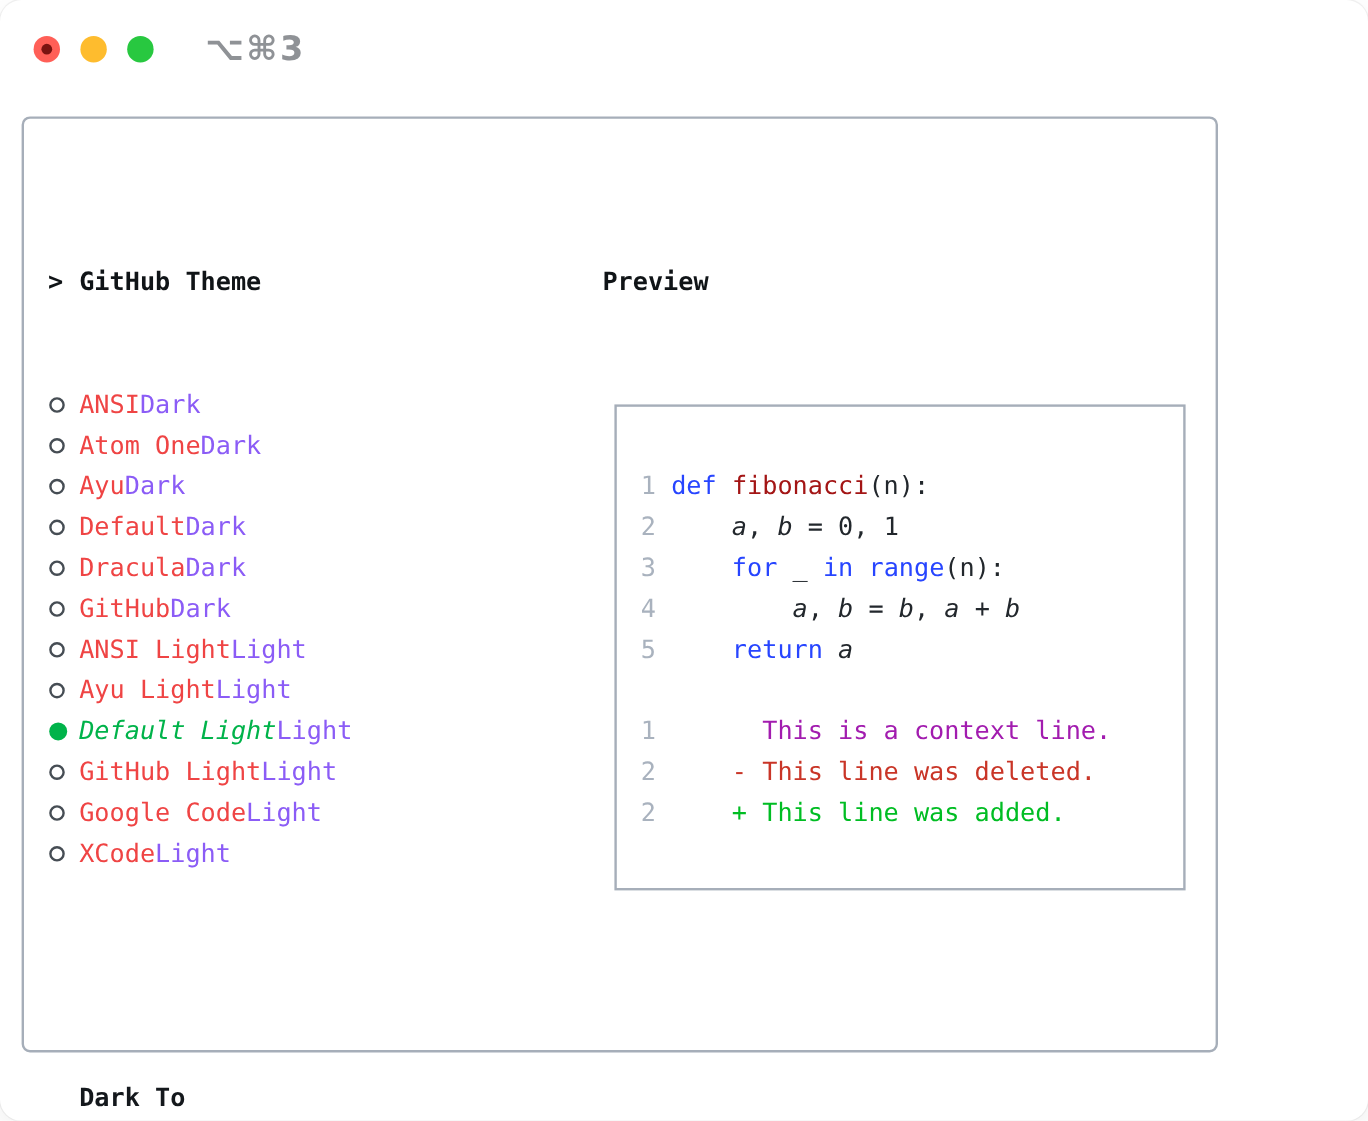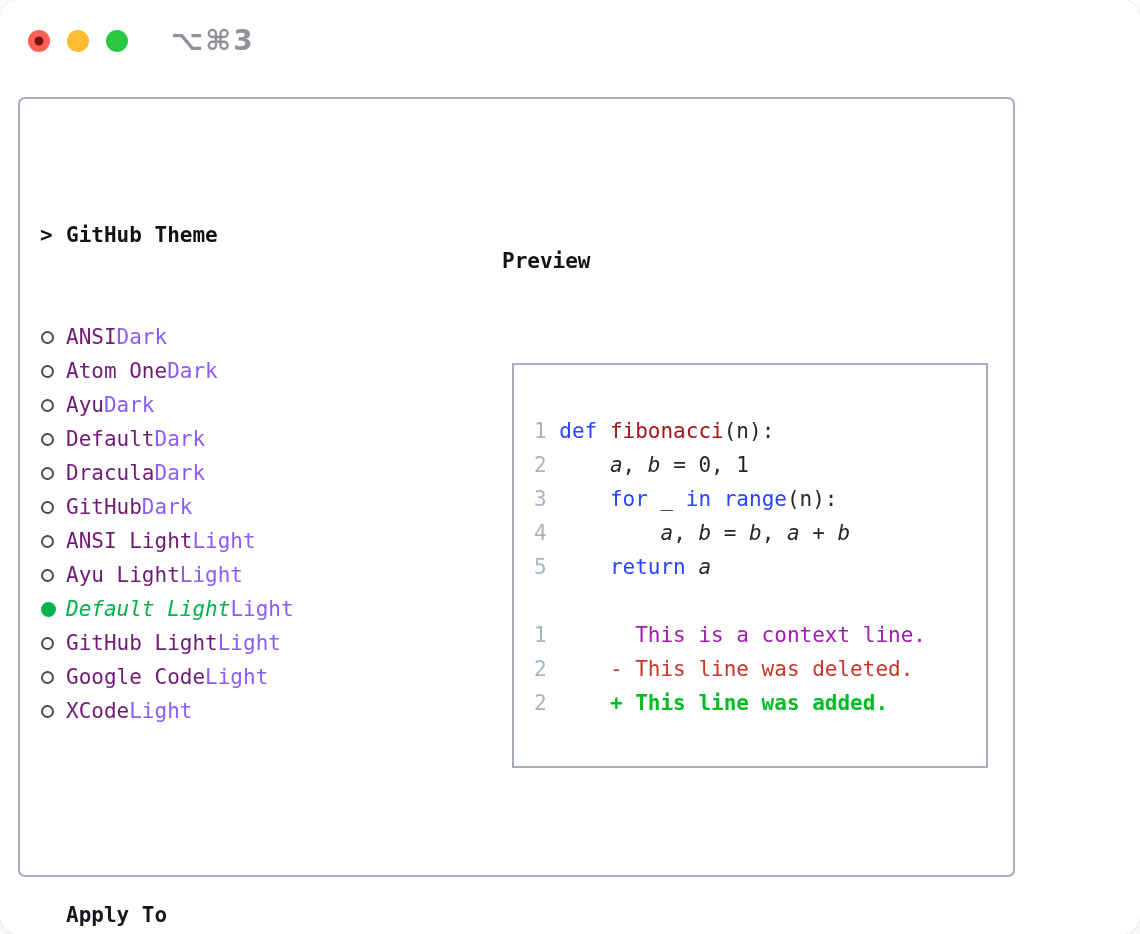--- a/index.html
+++ b/index.html
@@ -40,53 +40,53 @@
   .panel {
     position: absolute; left: 18px; top: 97px;
     width: 997px; height: 780px;
     border: 2px solid #a6aeb9; border-radius: 7px;
     display: flex;
     font-size: 21px; line-height: 34px;
     color: #2f353b;
     white-space: pre;
   }
   .left-col { width: 482px; padding: 51px 0 0 20px; }
-  .right-col { flex: 1; padding-top: 77px; }
+  .right-col { flex: 1; padding-top: 51px; }
 
   .row { height: 34px; display: flex; align-items: center; }
   .marker { width: 26px; display: inline-flex; align-items: center; flex: none; }
   .prompt-glyph { font-weight: bold; color: #101417; }
   .radio {
     width: 13px; height: 13px; border-radius: 50%;
     border: 2px solid #464d54; margin-left: 1px;
   }
   .radio.on { border: none; width: 15px; height: 15px; background: var(--green); }
   .hdr { font-weight: bold; color: #101417; }
-  .item-name { color: #701a75; }
+  .item-name { color: #ef4444; }
   .item-name.sel { color: var(--green); font-style: italic; }
   .item-tag { color: #8b5cf6; }
   .subhdr { font-weight: 600; color: #14181c; }
   .spacer { height: 34px; }
   
   .preview-title { height: 34px; display: flex; align-items: center; }
   .code-box {
     margin-top: 17px; margin-left: 10px;
     width: 476px; height: 405px;
     border: 2px solid #a6aeb9;
     padding: 49px 0 0 20px;
   }
   .code-line { height: 34px; white-space: pre; }
   .gutter { color: #a9b2be; }
   .tk-kw  { color: var(--kw); }
   .tk-fn  { color: var(--fn); }
   .tk-pl  { color: #22272c; }
   .tk-var { color: #22272c; font-style: italic; }
   .tk-ctx { color: #a21caf; }
   .tk-del { color: var(--del); }
-  .tk-add { color: var(--add); font-weight: bold; }
+  .tk-add { color: var(--add); }
 </style>
 </head>
 <body>
 
 <div class="window">
 
   <div class="titlebar">
     <div class="traffic" id="traffic">
         <div class="dot" style="background: rgb(255, 95, 87);">
           <div class="innerdot" style="background: rgb(122, 19, 16);"></div>
@@ -99,21 +99,21 @@
 
   <div class="panel">
 
     <div class="left-col">
       <div class="row">
         <span class="marker"><span class="prompt-glyph">&gt;</span></span><span class="hdr">GitHub Theme</span>
       </div>
       <div id="theme-list"><div class="row"><span class="marker"><span class="radio"></span></span><span class="item-name">ANSI</span> <span class="item-tag">Dark</span></div><div class="row"><span class="marker"><span class="radio"></span></span><span class="item-name">Atom One</span> <span class="item-tag">Dark</span></div><div class="row"><span class="marker"><span class="radio"></span></span><span class="item-name">Ayu</span> <span class="item-tag">Dark</span></div><div class="row"><span class="marker"><span class="radio"></span></span><span class="item-name">Default</span> <span class="item-tag">Dark</span></div><div class="row"><span class="marker"><span class="radio"></span></span><span class="item-name">Dracula</span> <span class="item-tag">Dark</span></div><div class="row"><span class="marker"><span class="radio"></span></span><span class="item-name">GitHub</span> <span class="item-tag">Dark</span></div><div class="row"><span class="marker"><span class="radio"></span></span><span class="item-name">ANSI Light</span> <span class="item-tag">Light</span></div><div class="row"><span class="marker"><span class="radio"></span></span><span class="item-name">Ayu Light</span> <span class="item-tag">Light</span></div><div class="row"><span class="marker"><span class="radio on"></span></span><span class="item-name sel">Default Light</span> <span class="item-tag">Light</span></div><div class="row"><span class="marker"><span class="radio"></span></span><span class="item-name">GitHub Light</span> <span class="item-tag">Light</span></div><div class="row"><span class="marker"><span class="radio"></span></span><span class="item-name">Google Code</span> <span class="item-tag">Light</span></div><div class="row"><span class="marker"><span class="radio"></span></span><span class="item-name">XCode</span> <span class="item-tag">Light</span></div></div>
       <div class="spacer"></div>
       <div class="row">
-        <span class="marker"></span><span class="subhdr">Apply To</span>
+        <span class="marker"></span><span class="subhdr">Dark To</span>
       </div>
       
       
     </div>
 
     <div class="right-col">
       <div class="preview-title"><span class="hdr">Preview</span></div>
       <div class="code-box" id="code-box"><div class="code-line"><span class="gutter">1</span> <span class="tk-kw">def</span><span class="tk-pl"> </span><span class="tk-fn">fibonacci</span><span class="tk-pl">(n):</span></div><div class="code-line"><span class="gutter">2</span> <span class="tk-pl">    </span><span class="tk-var">a</span><span class="tk-pl">, </span><span class="tk-var">b</span><span class="tk-pl"> = 0, 1</span></div><div class="code-line"><span class="gutter">3</span> <span class="tk-pl">    </span><span class="tk-kw">for</span><span class="tk-pl"> _ </span><span class="tk-kw">in</span><span class="tk-pl"> </span><span class="tk-kw">range</span><span class="tk-pl">(n):</span></div><div class="code-line"><span class="gutter">4</span> <span class="tk-pl">        </span><span class="tk-var">a</span><span class="tk-pl">, </span><span class="tk-var">b</span><span class="tk-pl"> = </span><span class="tk-var">b</span><span class="tk-pl">, </span><span class="tk-var">a</span><span class="tk-pl"> + </span><span class="tk-var">b</span></div><div class="code-line"><span class="gutter">5</span> <span class="tk-pl">    </span><span class="tk-kw">return</span><span class="tk-pl"> </span><span class="tk-var">a</span></div><div class="code-line"></div><div class="code-line"><span class="gutter">1</span> <span class="tk-ctx">      This is a context line.</span></div><div class="code-line"><span class="gutter">2</span> <span class="tk-del">    - This line was deleted.</span></div><div class="code-line"><span class="gutter">2</span> <span class="tk-add">    + This line was added.</span></div></div>
     </div>
 

